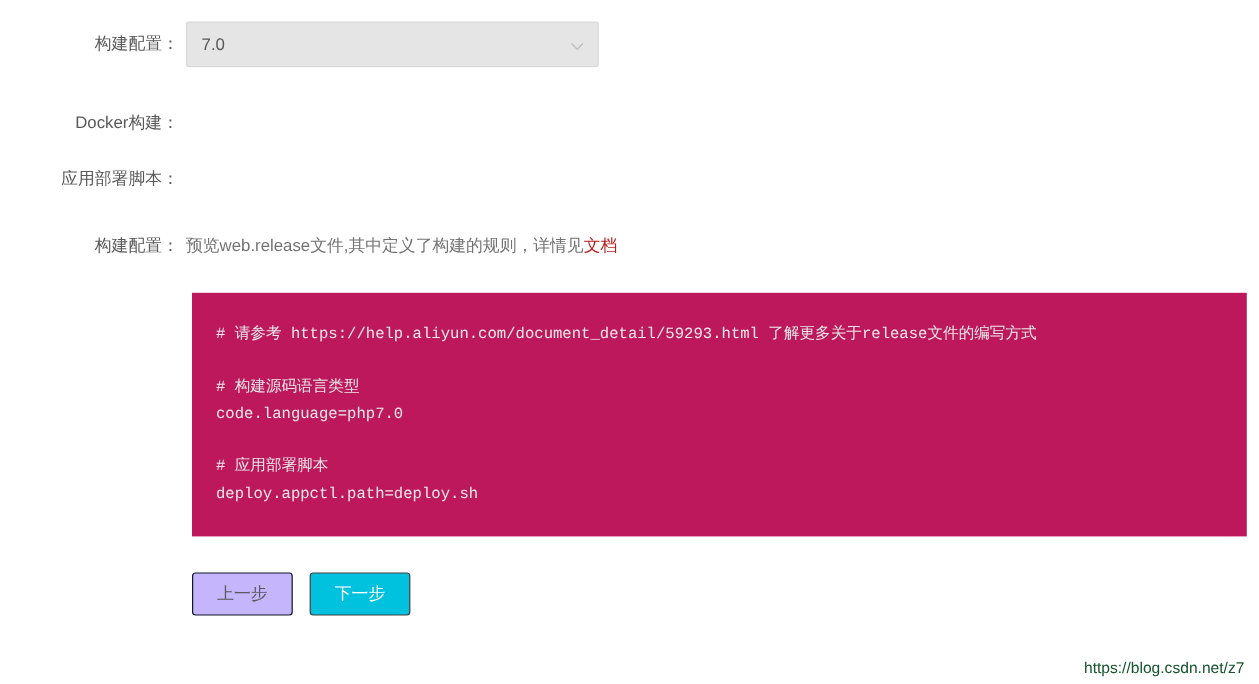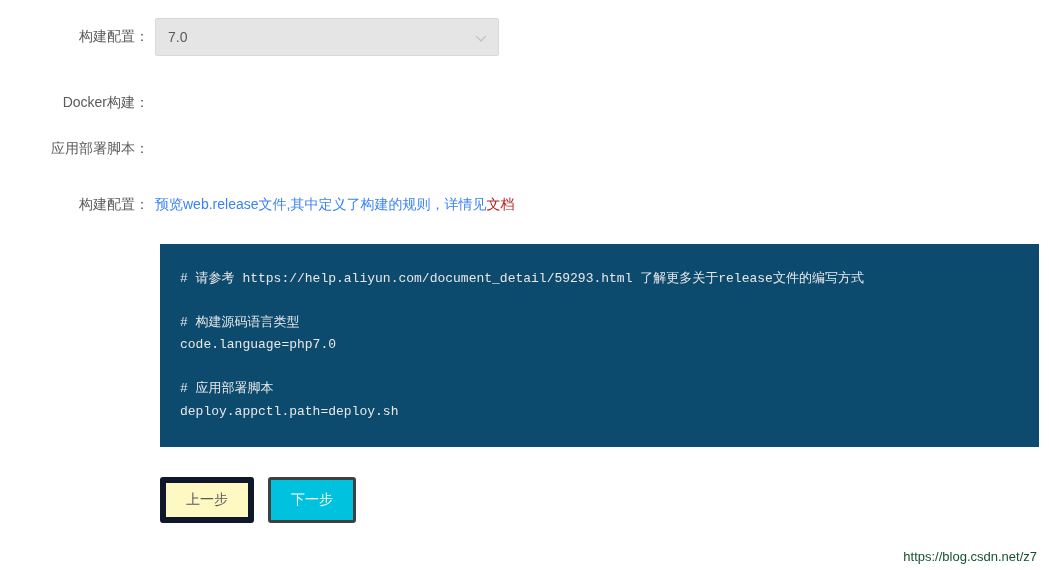--- a/index.html
+++ b/index.html
@@ -62,30 +62,30 @@
     .help-icon {
       margin-left: 14px;
       width: 18px;
       height: 18px;
       display: inline-flex;
       align-items: center;
       justify-content: center;
       cursor: pointer;
     }
     .config-text {
-      color: #3b82f6;
+      color: #737373;
     }
     .link {
       color: #b91c1c;
       cursor: pointer;
     }
     .code-block {
       margin-left: 160px;
       margin-right: 10px;
-      background: #0c4a6e;
+      background: #be185d;
       color: #e8e8e8;
       padding: 24px 20px;
       font-family: "Courier New", Consolas, monospace;
       font-size: 13px;
       line-height: 1.7;
       white-space: pre;
       margin-top: 30px;
     }
     .button-row {
       margin-left: 160px;
@@ -94,28 +94,28 @@
       gap: 14px;
     }
     .btn {
       padding: 8px 20px;
       border-radius: 3px;
       font-size: 14px;
       cursor: pointer;
       border: 1px solid transparent;
     }
     .btn-default {
-      background: #fef9c3;
-      border: 6px solid #0f172a;
+      background: #c4b5fd;
+      border: 1px solid #0f172a;
       color: #595959;
     }
     .btn-primary {
       background: #00c1de;
       color: #fff;
-      border: 3px solid #404040;
+      border: 1px solid #404040;
     }
     .watermark {
       position: absolute;
       bottom: 6px;
       right: 12px;
       color: #14532d;
       font-size: 13px;
       pointer-events: none;
     }
     .first-row { padding-top: 18px; margin-bottom: 38px; }

